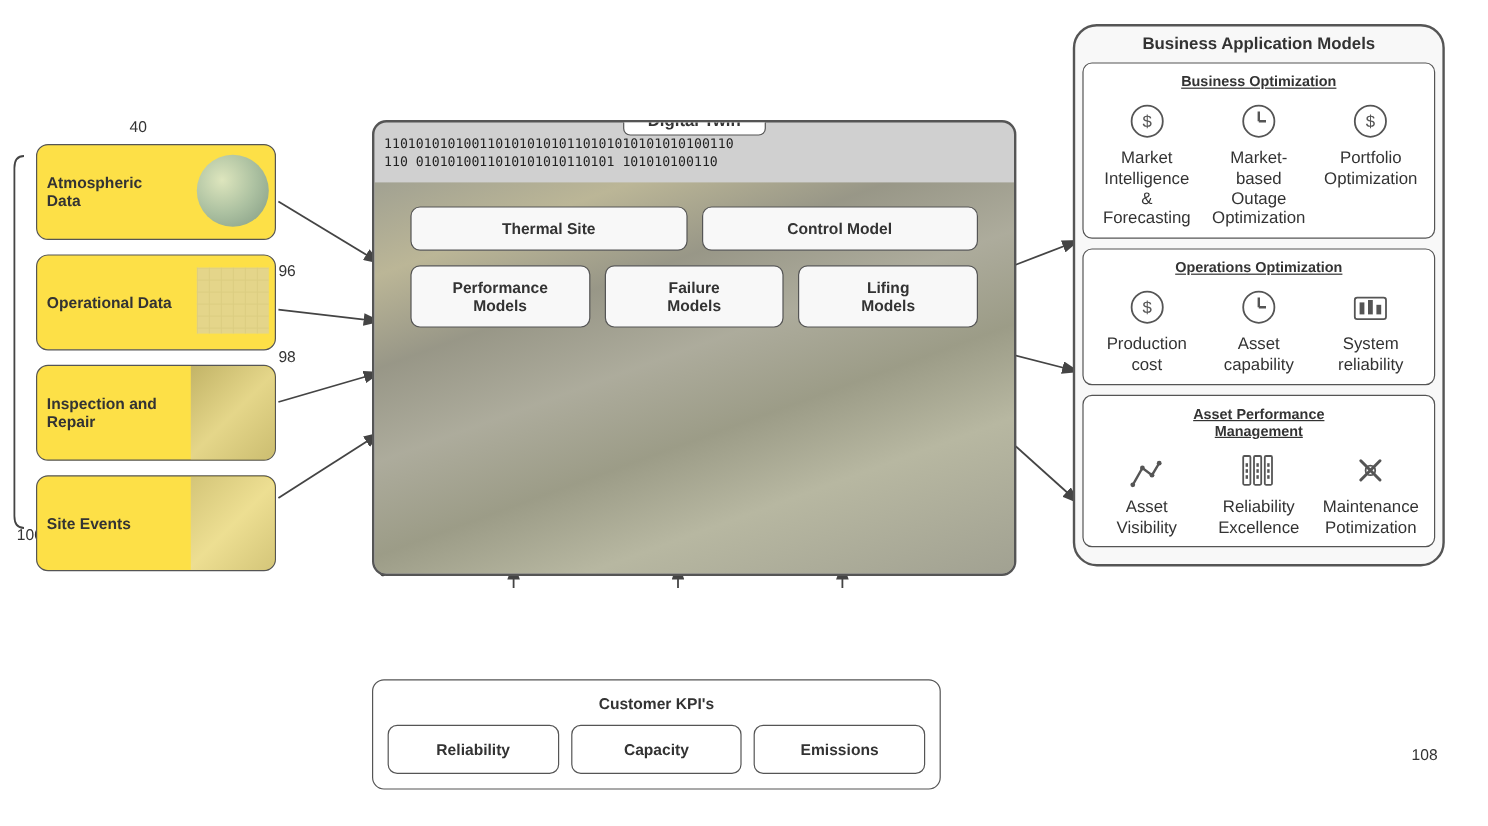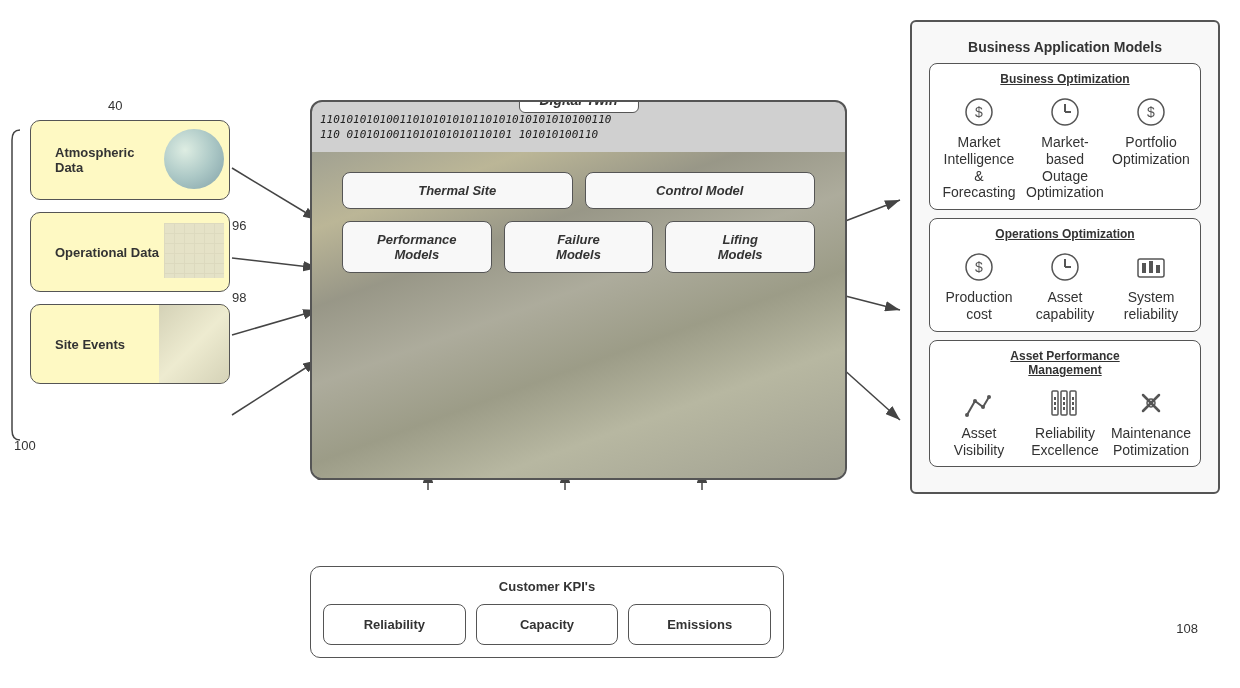--- a/index.html
+++ b/index.html
@@ -27,24 +27,24 @@
       display: flex;
       flex-direction: column;
       gap: 12px;
     }
 
     .input-box {
       width: 200px;
       height: 80px;
       border: 1.5px solid #555;
       border-radius: 10px;
-      background: #fef9c3;
+      background: #fde047;
       display: flex;
       align-items: center;
-      padding: 24px;
+      padding: 8px;
       position: relative;
       overflow: hidden;
     }
 
     .input-box-text {
       font-size: 13px;
       font-weight: bold;
       color: #333;
       z-index: 2;
       position: relative;
@@ -96,21 +96,20 @@
       border-radius: 0 10px 10px 0;
     }
 
     
     .digital-twin-container {
       position: absolute;
       left: 310px;
       top: 100px;
       width: 537px;
       height: 380px;
-      font-style: italic;
     }
 
     .digital-twin-box {
       width: 100%;
       height: 100%;
       border: 2px solid #555;
       border-radius: 12px;
       background: #d0d0d0;
       position: relative;
       overflow: hidden;
@@ -155,26 +154,26 @@
       padding: 10px 8px;
       font-size: 13px;
       font-weight: bold;
       color: #333;
       text-align: center;
     }
 
     
     .business-column {
       position: absolute;
-      right: 20px;
+      right: 36px;
       top: 20px;
       width: 310px;
       border: 2px solid #555;
-      border-radius: 6px;
-      padding: 17px;
+      border-radius: 20px;
+      padding: 6px;
       background: #f8f8f8;
     }
 
     .business-title {
       text-align: center;
       font-size: 14px;
       font-weight: bold;
       color: #333;
       margin-bottom: 8px;
     }
@@ -359,20 +358,24 @@
     <div class="input-box">
       <div class="globe-shape"></div>
       <span class="input-box-text">Atmospheric<br>Data</span>
     </div>
 
     <div class="input-box">
       <div class="grid-shape"></div>
       <span class="input-box-text">Operational Data</span>
     </div>
 
+    <div class="input-box">
+      <div class="repair-shape"></div>
+      <span class="input-box-text">Inspection and<br>Repair</span>
+    </div>
 
     <div class="input-box">
       <div class="site-shape"></div>
       <span class="input-box-text">Site Events</span>
     </div>
   </div>
 
   <div class="digital-twin-container">
     <div class="digital-twin-box">
       <div class="digital-twin-label">Digital Twin</div>

